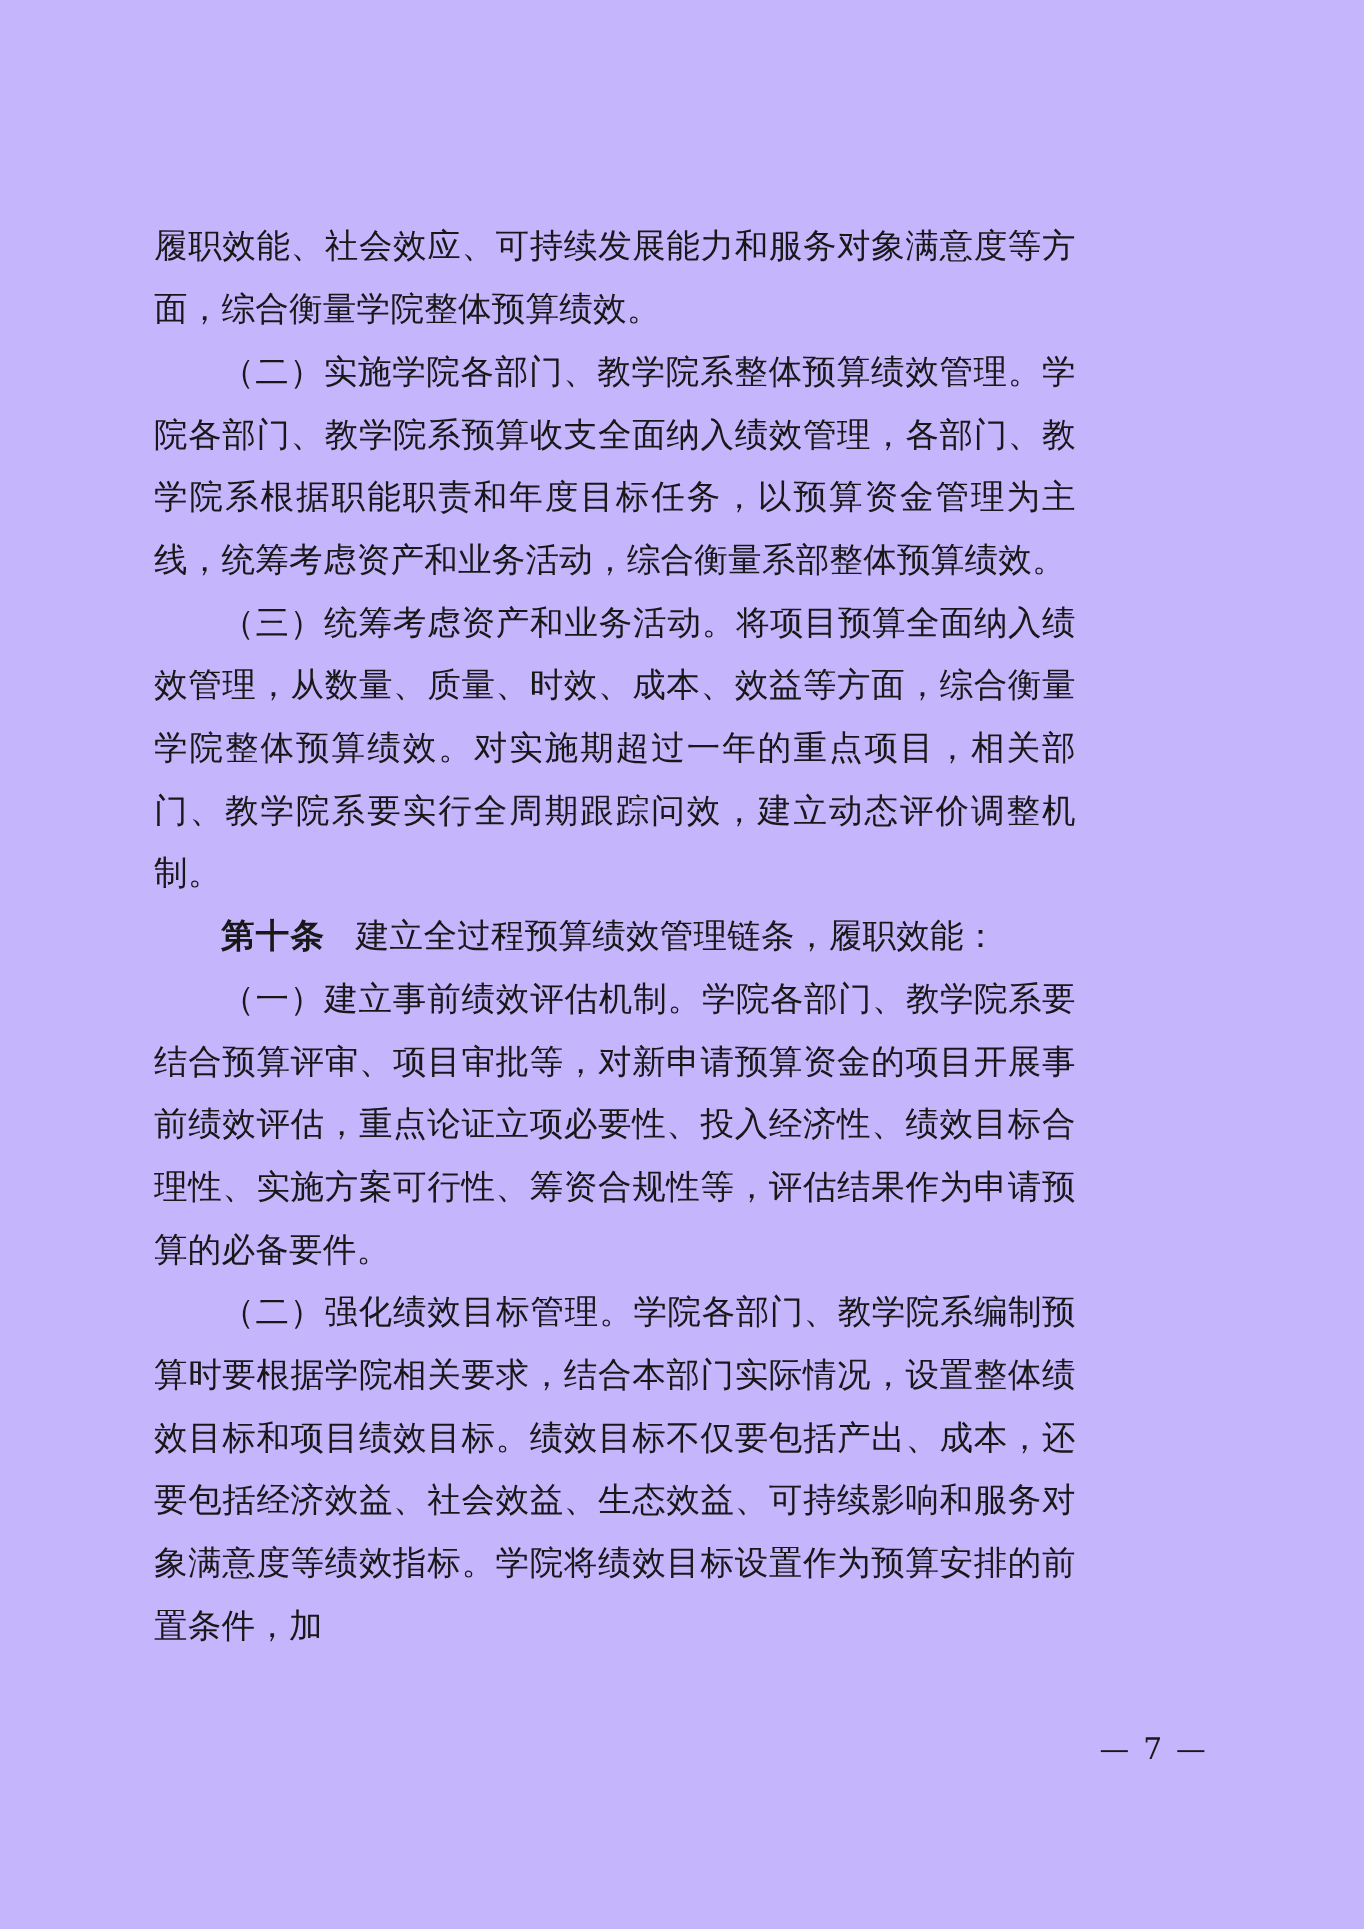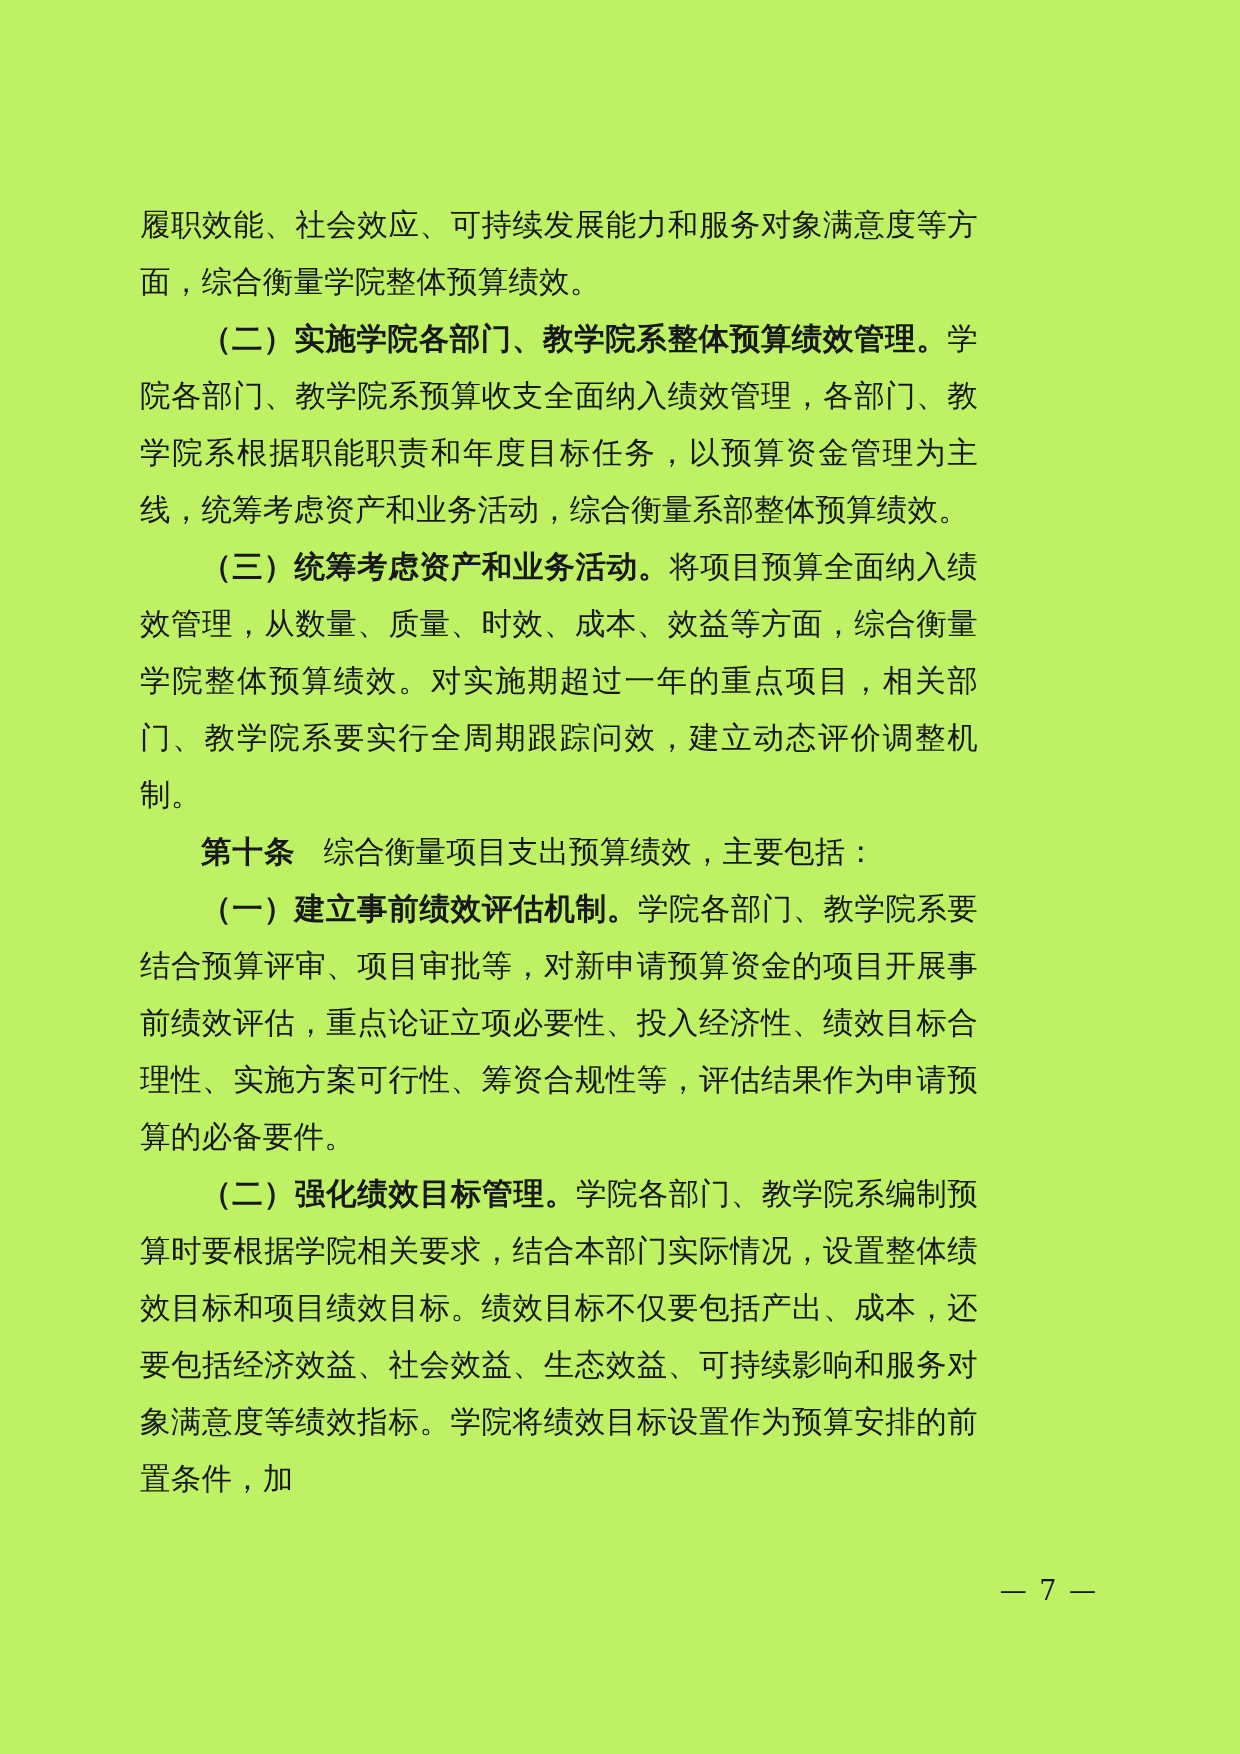--- a/index.html
+++ b/index.html
@@ -5,21 +5,21 @@
   html, body {
     margin: 0;
     padding: 0;
     background: #ffffff;
   }
   .page {
     position: relative;
     width: 1240px;
     height: 1754px;
     margin: 0 auto;
-    background: #bef264;
+    background: #c4b5fd;
     box-sizing: border-box;
     font-family: "DejaVu Serif", "Liberation Serif", serif;
     color: #1a1a1a;
   }
   .body-area {
     position: absolute;
     left: 140px;
     top: 196px;
     width: 838px;
   }
@@ -29,21 +29,21 @@
     line-height: 57px;
     text-align: justify;
     text-justify: inter-ideograph;
     letter-spacing: 0.2px;
     color: #181818;
   }
   p.indent {
     text-indent: 61px;
   }
   .lead {
-    font-weight: bold;
+    font-weight: normal;
     letter-spacing: 0.5px;
   }
   .art-no {
     font-weight: bold;
     letter-spacing: 1px;
     margin-top: 18px;
   }
   .art-gap {
     display: inline-block;
     width: 28px;
@@ -71,21 +71,21 @@
 
     <p class="para indent">
       <span class="lead">（二）实施学院各部门、教学院系整体预算绩效管理。</span><span>学院各部门、教学院系预算收支全面纳入绩效管理，各部门、教学院系根据职能职责和年度目标任务，以预算资金管理为主线，统筹考虑资产和业务活动，综合衡量系部整体预算绩效。</span>
     </p>
 
     <p class="para indent">
       <span class="lead">（三）统筹考虑资产和业务活动。</span><span>将项目预算全面纳入绩效管理，从数量、质量、时效、成本、效益等方面，综合衡量学院整体预算绩效。对实施期超过一年的重点项目，相关部门、教学院系要实行全周期跟踪问效，建立动态评价调整机制。</span>
     </p>
 
     <p class="para indent">
-      <span class="art-no">第十条</span><span class="art-gap"></span><span>综合衡量项目支出预算绩效，主要包括：</span>
+      <span class="art-no">第十条</span><span class="art-gap"></span><span>建立全过程预算绩效管理链条，履职效能：</span>
     </p>
 
     <p class="para indent">
       <span class="lead">（一）建立事前绩效评估机制。</span><span>学院各部门、教学院系要结合预算评审、项目审批等，对新申请预算资金的项目开展事前绩效评估，重点论证立项必要性、投入经济性、绩效目标合理性、实施方案可行性、筹资合规性等，评估结果作为申请预算的必备要件。</span>
     </p>
 
     <p class="para indent">
       <span class="lead">（二）强化绩效目标管理。</span><span>学院各部门、教学院系编制预算时要根据学院相关要求，结合本部门实际情况，设置整体绩效目标和项目绩效目标。绩效目标不仅要包括产出、成本，还要包括经济效益、社会效益、生态效益、可持续影响和服务对象满意度等绩效指标。学院将绩效目标设置作为预算安排的前置条件，加</span>
     </p>
 

